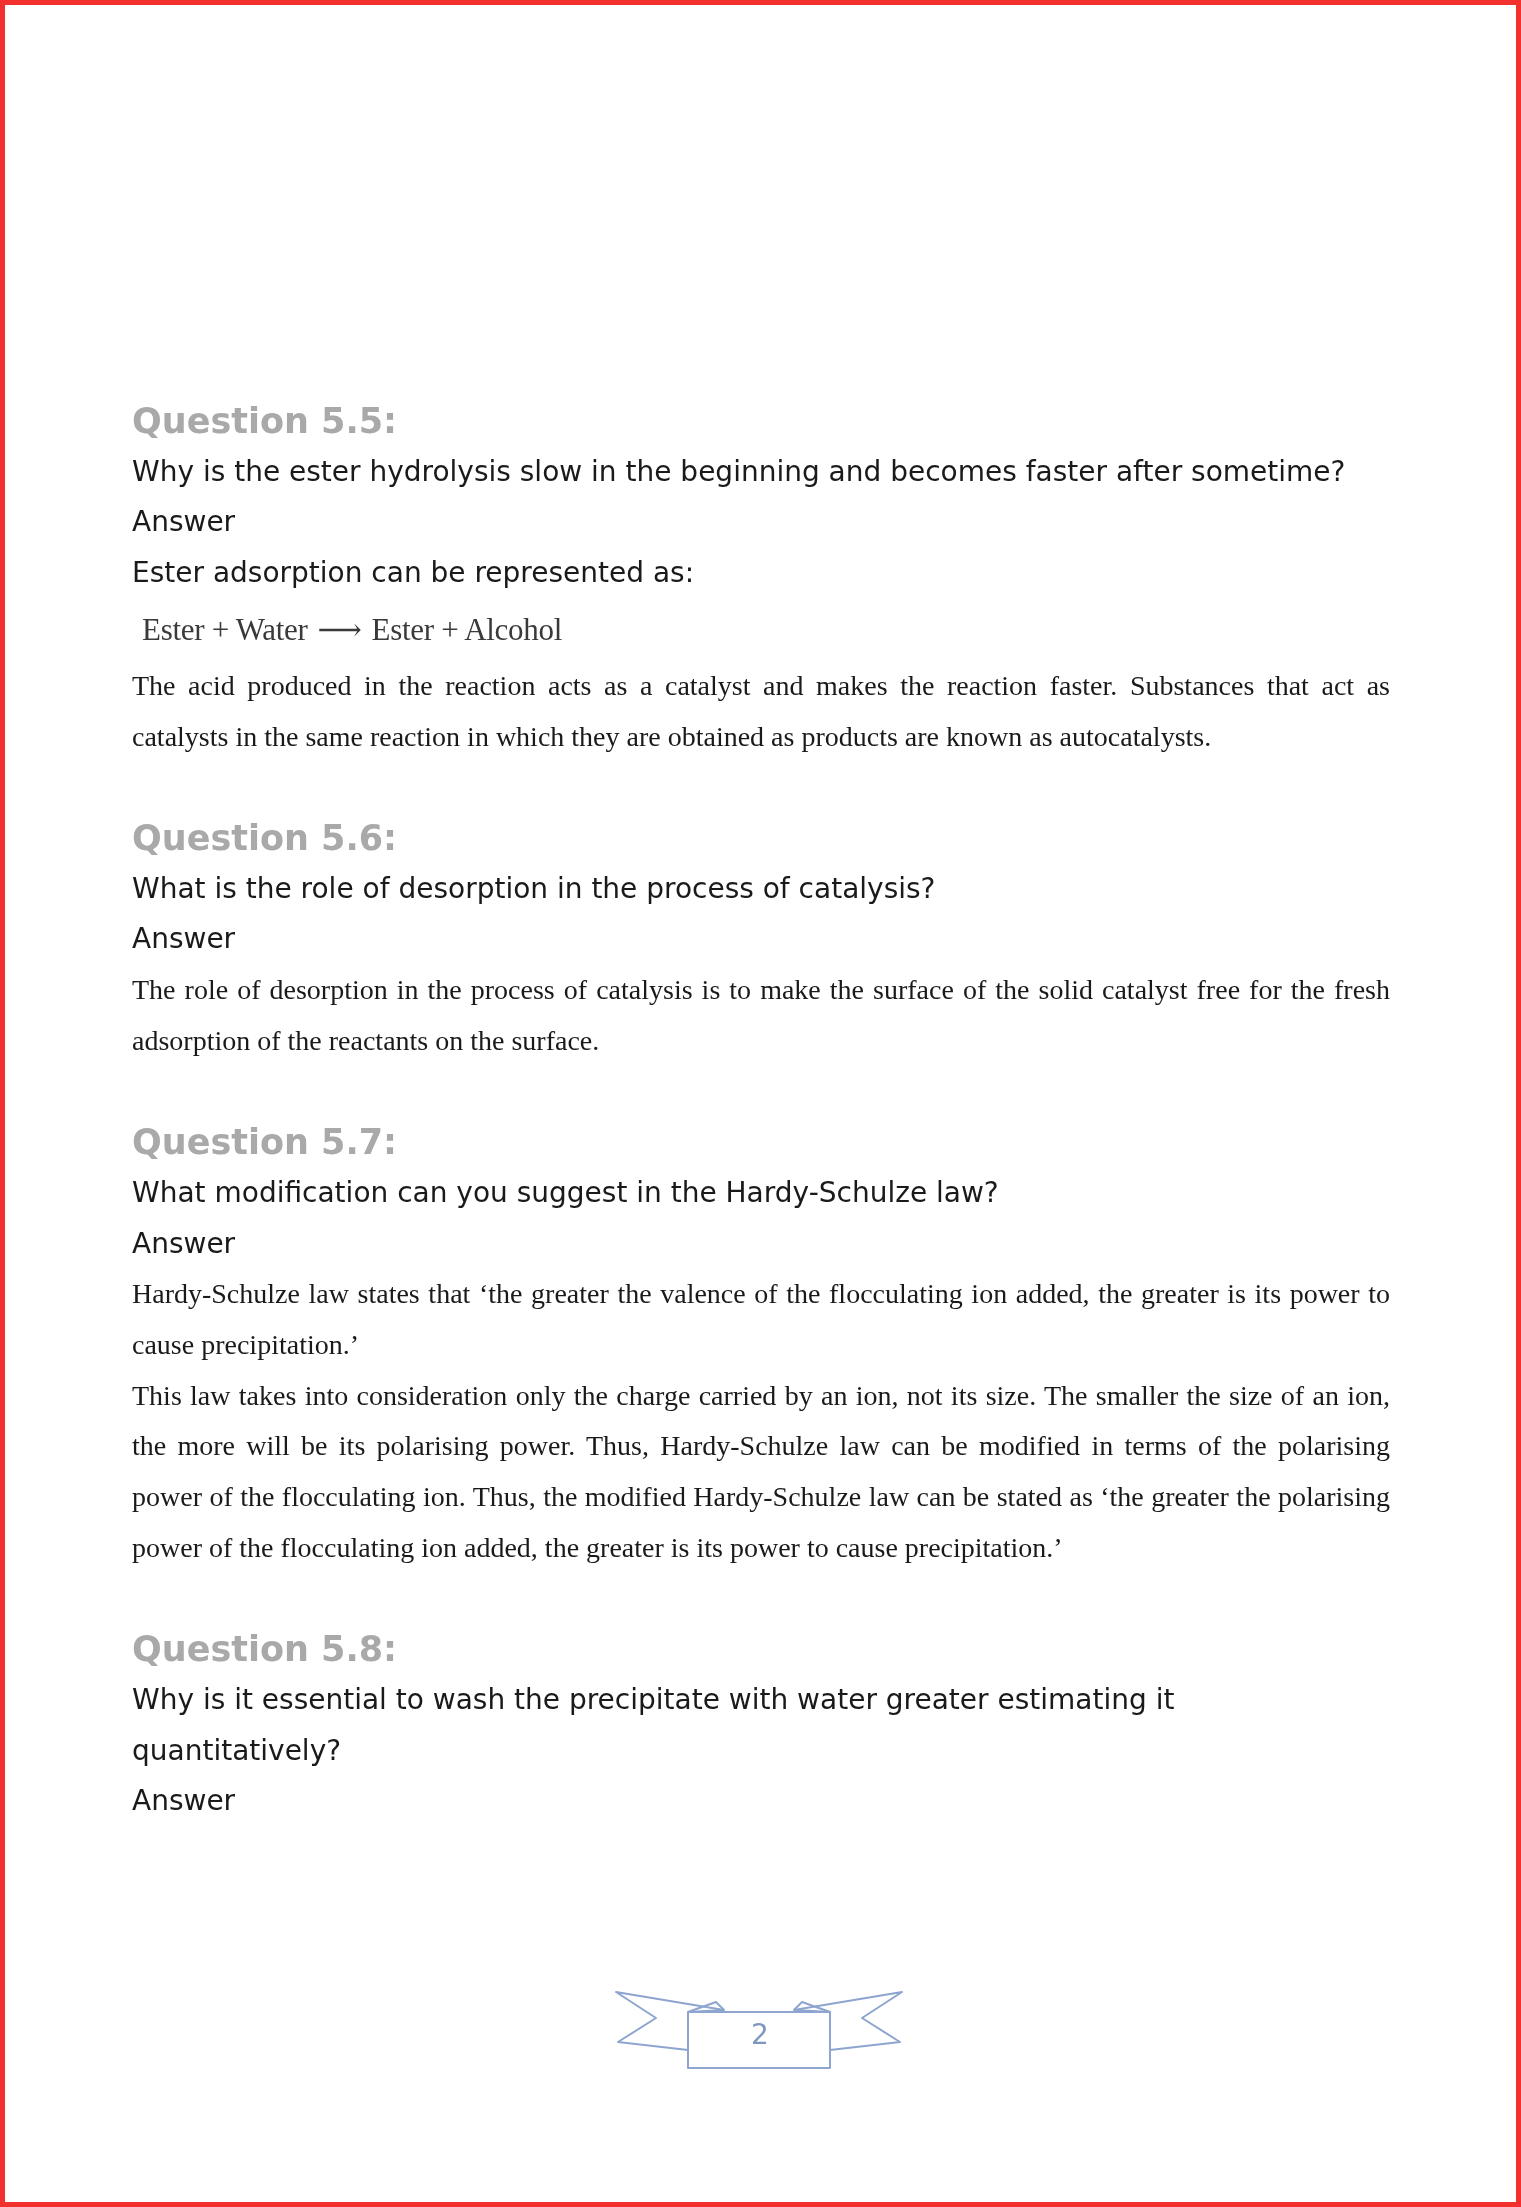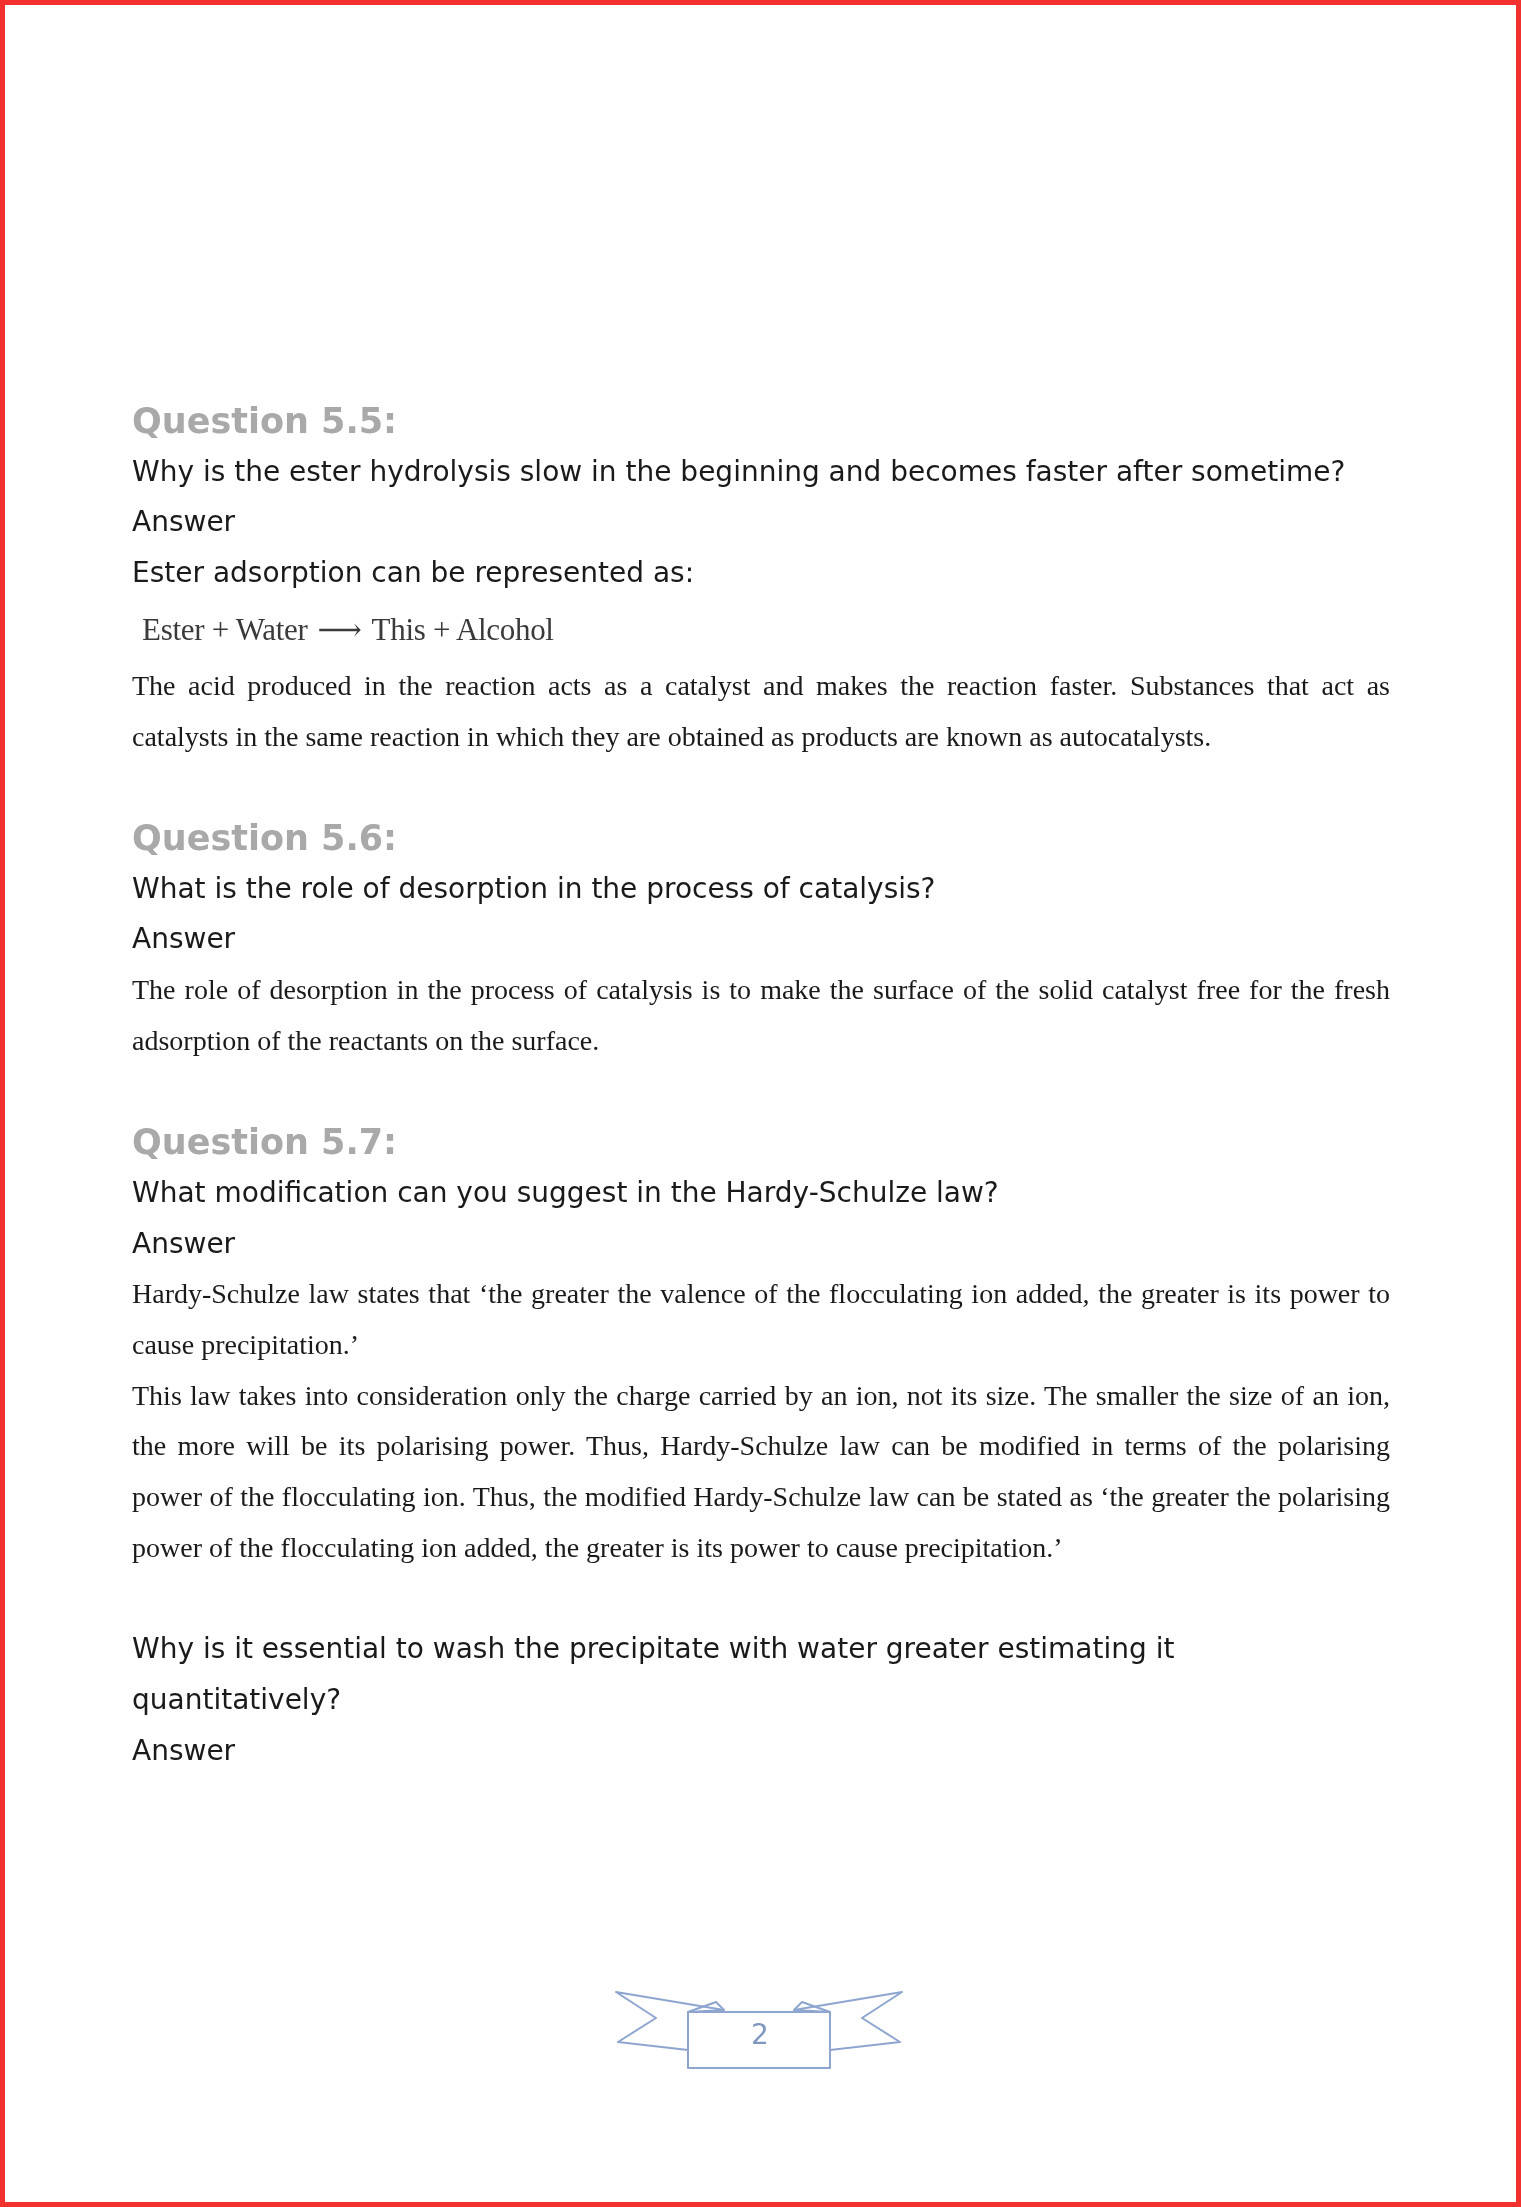--- a/index.html
+++ b/index.html
@@ -43,21 +43,21 @@
 <div class="frame"></div>
 
 <div class="content">
 
   <section>
     <p class="line q-heading">Question 5.5:</p>
     <p class="line">Why is the ester hydrolysis slow in the beginning and becomes faster after sometime?</p>
     <p class="line">Answer</p>
     <p class="line">Ester adsorption can be represented as:</p>
     <div class="equation">
-      <span>Ester + Water</span><span class="arrow">⟶</span><span>This + Alcohol</span>
+      <span>Ester + Water</span><span class="arrow">⟶</span><span>Ester + Alcohol</span>
     </div>
     <p class="line justify">The acid produced in the reaction acts as a catalyst and makes the reaction faster. Substances that act as catalysts in the same reaction in which they are obtained as products are known as autocatalysts.</p>
   </section>
 
   <div class="gap"></div>
 
   <section>
     <p class="line q-heading">Question 5.6:</p>
     <p class="line">What is the role of desorption in the process of catalysis?</p>
     <p class="line">Answer</p>
@@ -70,20 +70,21 @@
     <p class="line q-heading">Question 5.7:</p>
     <p class="line">What modification can you suggest in the Hardy-Schulze law?</p>
     <p class="line">Answer</p>
     <p class="line justify">Hardy-Schulze law states that ‘the greater the valence of the flocculating ion added, the greater is its power to cause precipitation.’</p>
     <p class="line justify">This law takes into consideration only the charge carried by an ion, not its size. The smaller the size of an ion, the more will be its polarising power. Thus, Hardy-Schulze law can be modified in terms of the polarising power of the flocculating ion. Thus, the modified Hardy-Schulze law can be stated as ‘the greater the polarising power of the flocculating ion added, the greater is its power to cause precipitation.’</p>
   </section>
 
   <div class="gap"></div>
 
   <section>
+    <p class="line q-heading">Question 5.8:</p>
     <p class="line">Why is it essential to wash the precipitate with water greater estimating it quantitatively?</p>
     <p class="line">Answer</p>
   </section>
 </div>
 
 <svg class="footer-banner" viewBox="0 0 290 82" xmlns="http://www.w3.org/2000/svg">
   <g fill="#ffffff" stroke="#8ea6cf" stroke-width="2" stroke-linejoin="round">
 
     <polygon points="2,4 110,22 74,24 74,62 4,54 42,30"></polygon>
 

